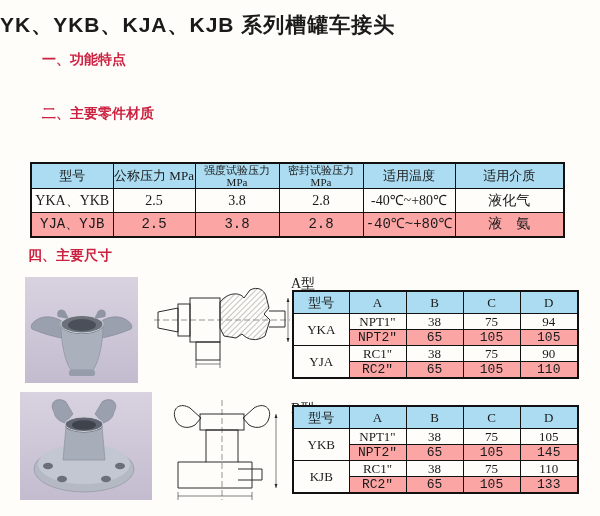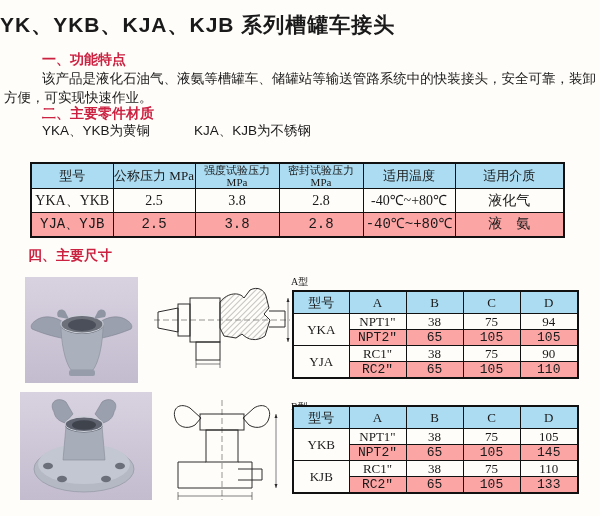--- a/index.html
+++ b/index.html
@@ -29,21 +29,21 @@
     position:absolute; left:30px; top:162px; width:533px;
     font-family:"Liberation Serif", serif; font-size:14px; text-align:center;
     border:2px solid #111;
   }
   .perf th, .perf td { border:1px solid #111; padding:0; line-height:1.1; }
   .perf th { background:#abdcf2; font-weight:normal; font-size:13px; height:24px; }
   .perf th.small { font-size:11px;font-family:Liberation Serif, serif; }
   .perf td { height:23px; }
   tr.yellow td { background:#fca5a5;font-family:Liberation Mono, monospace; }
 
-  .dim-label { position:absolute; font-family:"Liberation Serif", serif; font-size:10px; }
+  .dim-label { position:absolute; font-family:"Liberation Serif", serif; font-size:14px; }
   #labelA { left:291px; top:275px; }
   #labelB { left:291px; top:400px;text-align:center; }
   table.dim {
     position:absolute; left:292px; width:285px;
     font-family:"Liberation Serif", serif; font-size:13px; text-align:center;
     border:2px solid #111;
   }
   #tableA { top:290px; }
   #tableB { top:405px; }
   .dim th, .dim td { border:1px solid #111; padding:0; line-height:1; }
@@ -58,26 +58,22 @@
   #drawB { left:160px; top:396px; }
 </style>
 </head>
 <body>
 
 <div class="page">
 
   <div class="title">YK、YKB、KJA、KJB 系列槽罐车接头</div>
 
   <div id="h1" class="h-red">一、功能特点</div>
-  <div class="para">该产品是液化石油气、液氨等槽罐车、储罐站等输送管路系统中的快装接头，安全可靠，装卸方便，可实现快速作业。</div>
 
   <div id="h2" class="h-red">二、主要零件材质</div>
-  <div class="materials">
-    <span>YKA、YKB为黄铜</span><span class="right">KJA、KJB为不锈钢</span>
-  </div>
 
 
   <table class="perf">
     <colgroup>
         <col style="width:82px">
         <col style="width:82px">
         <col style="width:84px">
         <col style="width:84px">
         <col style="width:92px">
         <col style="width:109px">

